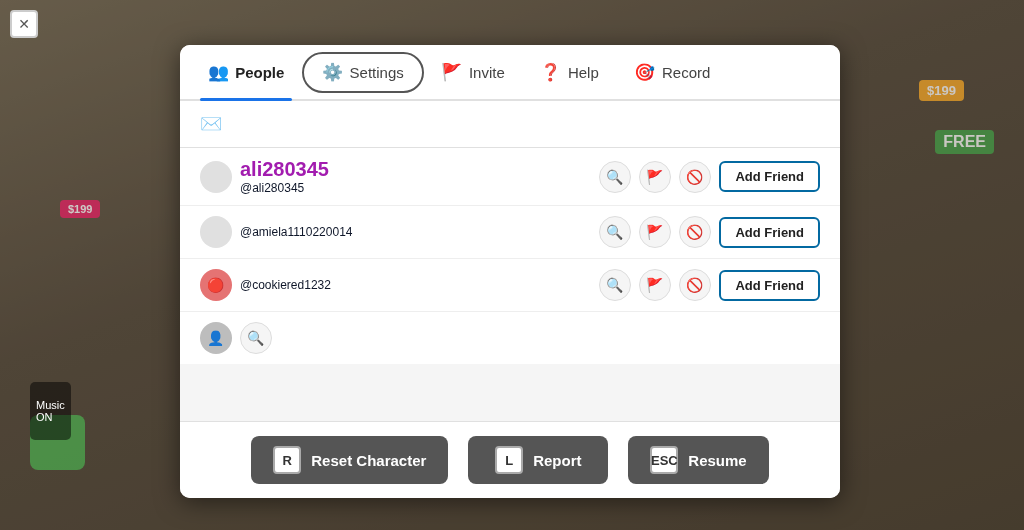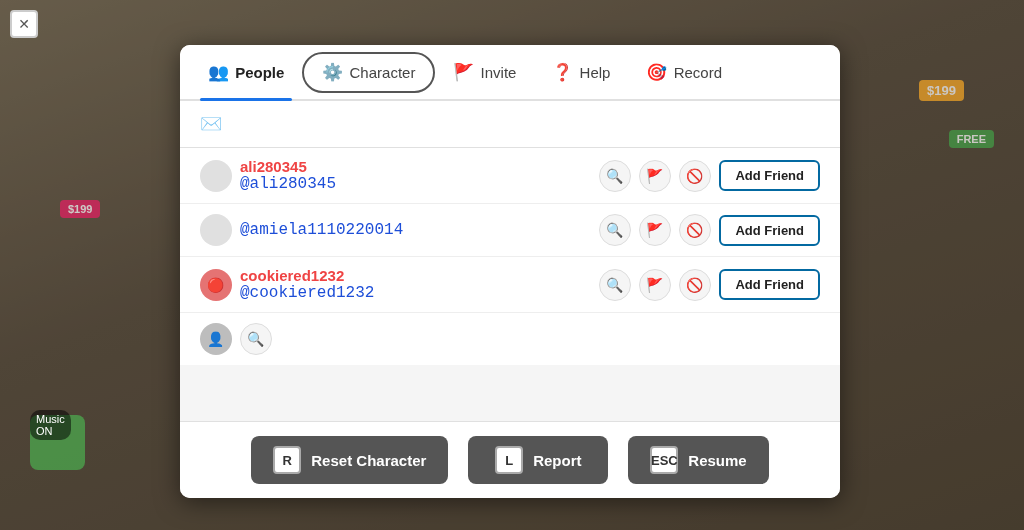--- a/index.html
+++ b/index.html
@@ -150,28 +150,27 @@
       display: flex;
       align-items: center;
       justify-content: center;
       font-size: 16px;
     }
 
     .player-info {
       flex: 1;
     }
     .player-name {
-      font-size: 15px;
+      font-size: 20px;
       font-weight: 600;
-      color: #ef4444;
+      color: #a21caf;
     }
     .player-handle {
-      font-size: 16px;
-      color: #1d4ed8;
-      font-family: Liberation Mono, monospace;
+      font-size: 12px;
+      color: #0f172a;
     }
 
     .player-actions {
       display: flex;
       align-items: center;
       gap: 8px;
     }
 
     .action-icon-btn {
       width: 32px;
@@ -278,35 +277,35 @@
       font-size: 11px;
       font-weight: 700;
       padding: 3px 8px;
       border-radius: 4px;
     }
     .bg-green-tag {
       top: 130px;
       right: 30px;
       background: #43a047;
       color: #fff;
-      font-size: 11px;
+      font-size: 16px;
       font-weight: 700;
       padding: 3px 8px;
       border-radius: 4px;
     }
     .music-indicator {
       position: absolute;
       bottom: 90px;
       left: 30px;
       color: #fff;
       font-size: 11px;
       z-index: 2;
       background: rgba(0,0,0,0.5);
-      padding: 3px 6px;
-      border-radius: 10px;
+      padding: 17px 6px;
+      border-radius: 5px;
     }
   </style>
 </head>
 <body>
 
 <div class="bg"></div>
 <div class="bg-overlay"></div>
 
 <div class="bg-deco bg-green-box"></div>
 <div class="bg-deco bg-yellow-tag">$199</div>
@@ -322,21 +321,21 @@
 
   <div class="tab-bar">
 
     <div class="tab active">
       <span class="tab-icon">👥</span>
       <span>People</span>
     </div>
 
     <div class="tab settings-circle">
       <span class="tab-icon">⚙️</span>
-      <span>Character</span>
+      <span>Settings</span>
     </div>
 
     <div class="tab">
       <span class="tab-icon">🚩</span>
       <span>Invite</span>
     </div>
 
     <div class="tab">
       <span class="tab-icon">❓</span>
       <span>Help</span>
@@ -392,21 +391,20 @@
           <div class="action-icon-btn">
             <span>🚫</span>
           </div>
           <button class="add-friend-btn">Add Friend</button>
         </div>
       </div>
 
       <div class="player-row">
         <div class="player-avatar" style="background:#e57373; font-size:14px; color:#fff;">🔴</div>
         <div class="player-info">
-          <div class="player-name">cookiered1232</div>
           <div class="player-handle">@cookiered1232</div>
         </div>
         <div class="player-actions">
           <div class="action-icon-btn">
             <span>🔍</span>
           </div>
           <div class="action-icon-btn">
             <span>🚩</span>
           </div>
           <div class="action-icon-btn">

